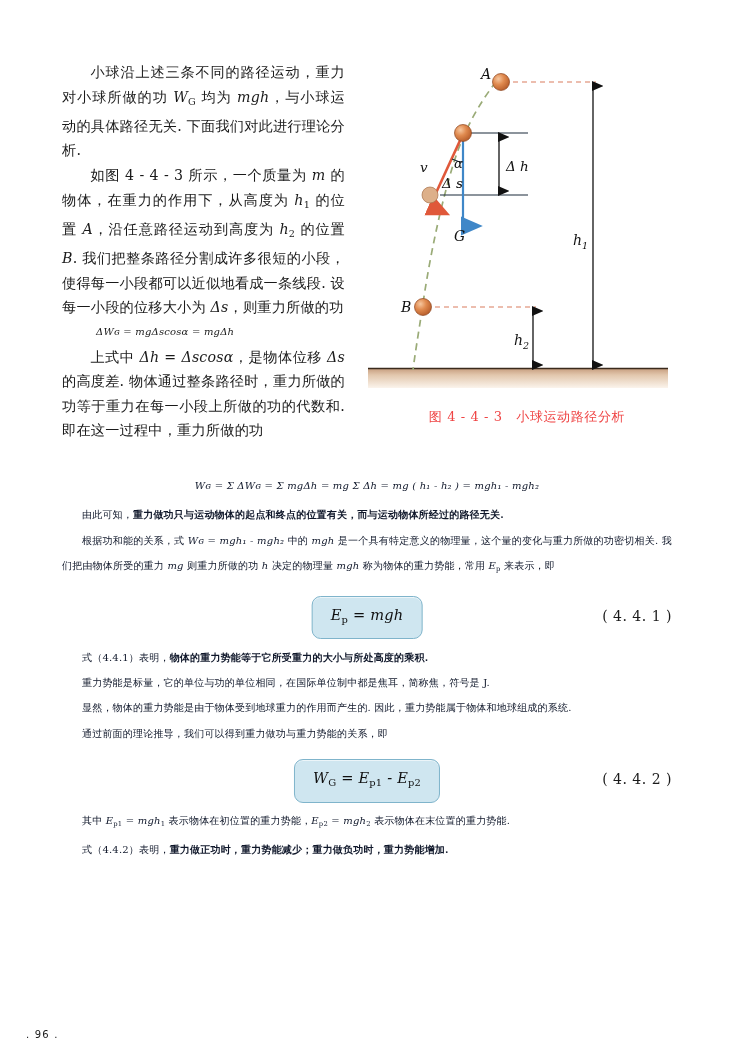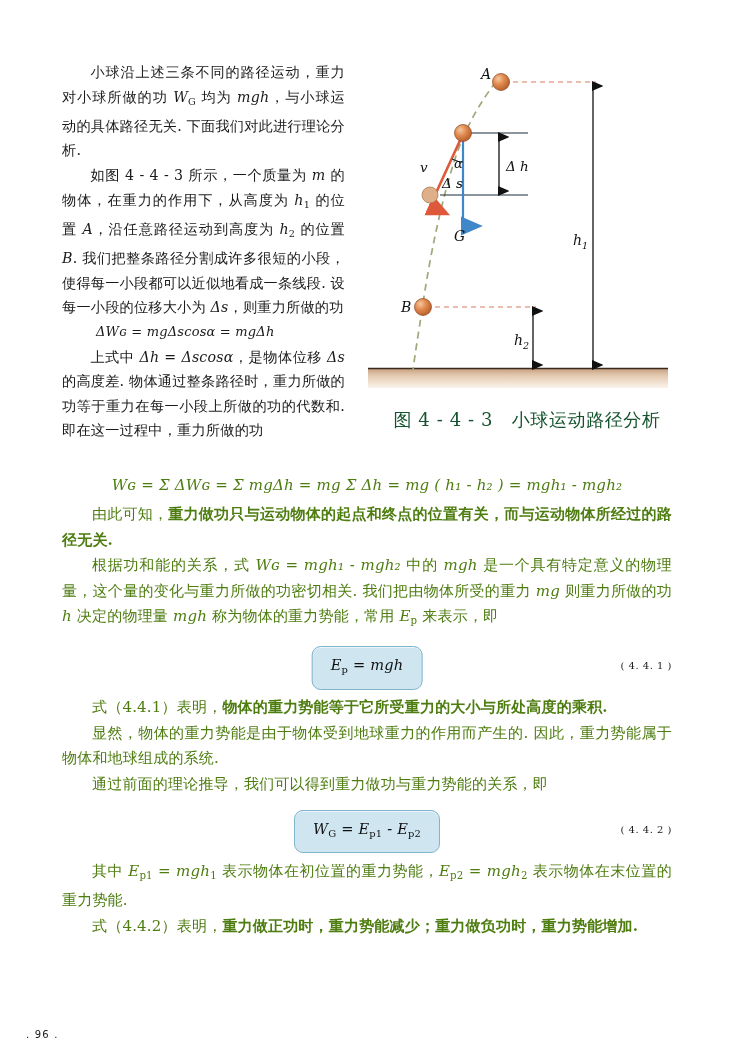--- a/index.html
+++ b/index.html
@@ -55,58 +55,58 @@
     margin: 0;
     text-align: justify;
     text-justify: inter-ideograph;
   }
   .indent2 { text-indent: 2em; }
 
   .eq-inline {
     margin: 4px 0 2px 0;
     text-align: left;
     padding-left: 34px;
-    font-size: 13px;
+    font-size: 10px;
   }
 
   
   .figure {
     position: absolute;
     left: 368px;
     top: 58px;
     width: 318px;
     height: 330px;
   }
   .figure svg { display: block; }
   .fig-caption {
     position: absolute;
     left: 368px;
     top: 408px;
     width: 318px;
     text-align: center;
-    font-size: 18px;
-    color: #14532d;
+    font-size: 13px;
+    color: #ef4444;
     font-family: "DejaVu Serif", "Liberation Serif", serif;
     letter-spacing: 0.6px;
   }
 
   
   .body-wrap {
     position: absolute;
     left: 62px;
     top: 468px;
     width: 610px;
   }
   .body-wrap p {
     margin: 0;
     text-align: justify;
     text-justify: inter-ideograph;
-    font-size: 15px;
+    font-size: 10px;
     line-height: 25.4px;
-    color: #4d7c0f;
+    color: #0f172a;
   }
   .eq-center {
     text-align: center !important;
     margin: 5px 0 4px 0 !important;
     font-size: 13.4px;
   }
 
   
   .eq-row {
     position: relative;
@@ -124,21 +124,21 @@
     padding: 6px 18px 6px 18px;
     font-size: 14.6px;
     color: #101010;
     white-space: nowrap;
     box-shadow: 0 1px 0 rgba(255,255,255,0.6) inset;
   }
   .eq-num {
     position: absolute;
     right: 0;
     top: 10px;
-    font-size: 10px;
+    font-size: 14px;
     color: #1a1a1a;
     letter-spacing: 0.5px;
   }
 
   
   .page-no {
     position: absolute;
     left: 26px;
     bottom: 22px;
     font-size: 10px;
@@ -251,20 +251,21 @@
 
     <p class="indent2"><span>根据功和能的关系，式 </span><i>Wɢ = mgh₁ - mgh₂</i><span> 中的 </span><i>mgh</i><span> 是一个具有特定意义的物理量，这个量的变化与重力所做的功密切相关. 我们把由物体所受的重力 </span><i>mg</i><span> 则重力所做的功 </span><i>h</i><span> 决定的物理量 </span><i>mgh</i><span> 称为物体的重力势能，常用 </span><i>E</i><sub>p</sub><span> 来表示，即</span></p>
 
     <div class="eq-row">
       <div class="eq-box"><i>E</i><sub>p</sub><i> = mgh</i></div>
       <div class="eq-num">( 4. 4. 1 )</div>
     </div>
 
     <p class="indent2"><span>式（4.4.1）表明，</span><b>物体的重力势能等于它所受重力的大小与所处高度的乘积.</b></p>
 
+    <p class="indent2">重力势能是标量，它的单位与功的单位相同，在国际单位制中都是焦耳，简称焦，符号是 J.</p>
 
     <p class="indent2">显然，物体的重力势能是由于物体受到地球重力的作用而产生的. 因此，重力势能属于物体和地球组成的系统.</p>
 
     <p class="indent2">通过前面的理论推导，我们可以得到重力做功与重力势能的关系，即</p>
 
     <div class="eq-row">
       <div class="eq-box"><i>W</i><sub>G</sub><i> = </i><i>E</i><sub>p1</sub><i> - </i><i>E</i><sub>p2</sub></div>
       <div class="eq-num">( 4. 4. 2 )</div>
     </div>
 

